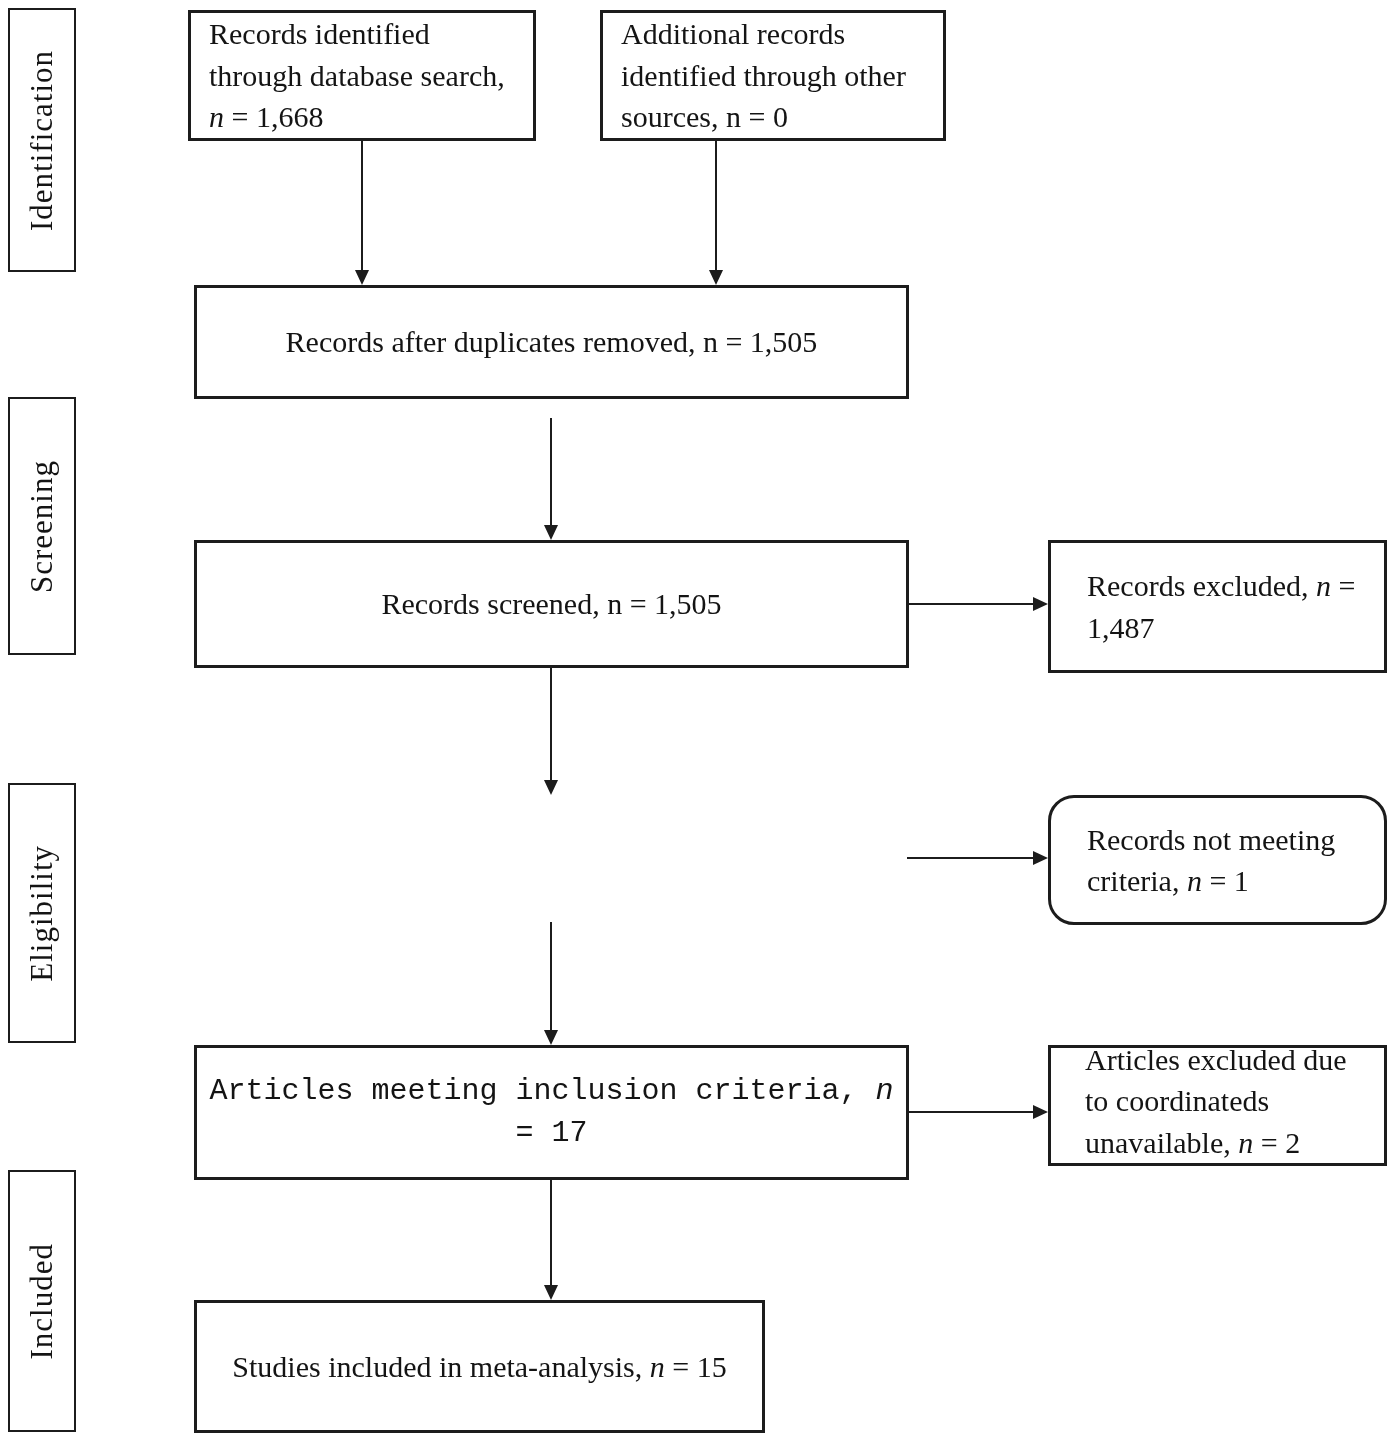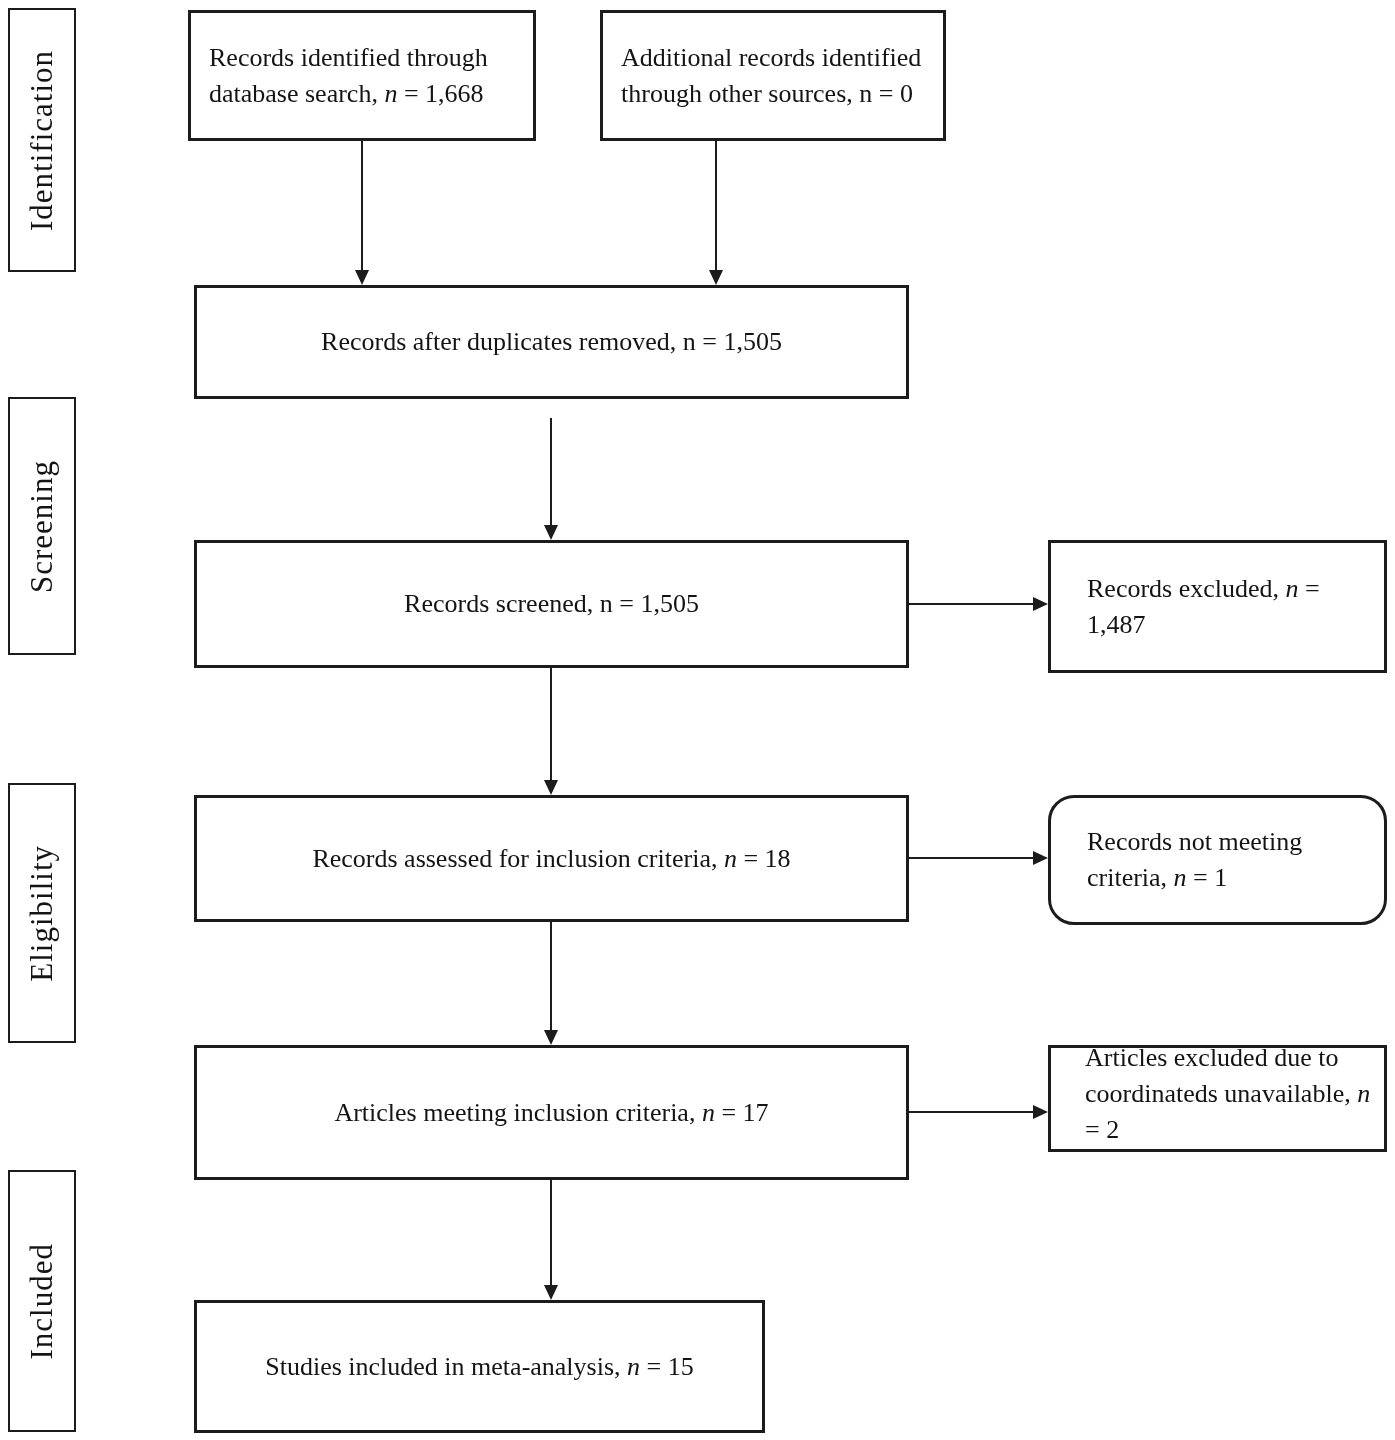--- a/index.html
+++ b/index.html
@@ -18,41 +18,41 @@
     width: 1395px; height: 1440px;
     pointer-events: none;
   }
   .box {
     position: absolute;
     background: #ffffff;
     border: 3px solid #1c1c1c;
     box-sizing: border-box;
     display: flex;
     align-items: center;
-    font-size: 26px;
+    font-size: 30px;
     line-height: 1.38;
   }
   .box.center { justify-content: center; text-align: center; }
   .box.leftpad { text-align: left; }
   .italic { font-style: italic; }
   .upright { font-style: normal; }
 
   
   .box-a { left: 188px; top: 10px;  width: 348px; height: 131px; padding: 0 18px; }
   .box-b { left: 600px; top: 10px;  width: 346px; height: 131px; padding: 0 18px; }
   
   .box-c { left: 194px; top: 285px;  width: 715px; height: 114px; }
   .box-d { left: 194px; top: 540px;  width: 715px; height: 128px; }
   .box-e { left: 194px; top: 795px;  width: 715px; height: 127px; }
-  .box-f { left: 194px; top: 1045px; width: 715px; height: 135px; }
+  .box-f { left: 194px; top: 1045px; width: 715px; height: 135px; font-family: Liberation Mono, monospace; }
   .box-g { left: 194px; top: 1300px; width: 571px; height: 133px; }
   
   .box-h { left: 1048px; top: 540px;  width: 339px; height: 133px; padding: 0 8px 0 36px; }
   .box-i { left: 1048px; top: 795px;  width: 339px; height: 130px; padding: 0 8px 0 36px; border-radius: 26px; }
-  .box-j { left: 1048px; top: 1045px; width: 339px; height: 107px; padding: 0 8px 9px 34px; }
+  .box-j { left: 1048px; top: 1045px; width: 339px; height: 121px; padding: 0 8px 9px 34px; }
 
   
   .stage {
     position: absolute;
     left: 8px;
     width: 68px;
     background: #ffffff;
     border: 2px solid #1c1c1c;
     box-sizing: border-box;
     display: flex;
@@ -141,23 +141,20 @@
     <span><span>Records after duplicates removed, </span><span class="upright">n</span><span> = 1,505</span></span>
   </div>
 
   <div class="box box-d center">
     <span><span>Records screened, </span><span class="upright">n</span><span> = 1,505</span></span>
   </div>
   <div class="box box-h leftpad">
     <span><span>Records excluded, </span><span class="italic">n</span><span> = 1,487</span></span>
   </div>
 
-  <div class="box box-e center">
-    <span><span>Records assessed for inclusion criteria, </span><span class="italic">n</span><span> = 18</span></span>
-  </div>
   <div class="box box-i leftpad">
     <span><span>Records not meeting criteria, </span><span class="italic">n</span><span> = 1</span></span>
   </div>
 
   <div class="box box-f center">
     <span><span>Articles meeting inclusion criteria, </span><span class="italic">n</span><span> = 17</span></span>
   </div>
   <div class="box box-j leftpad">
     <span><span>Articles excluded due to coordinateds unavailable, </span><span class="italic">n</span><span> = 2</span></span>
   </div>

